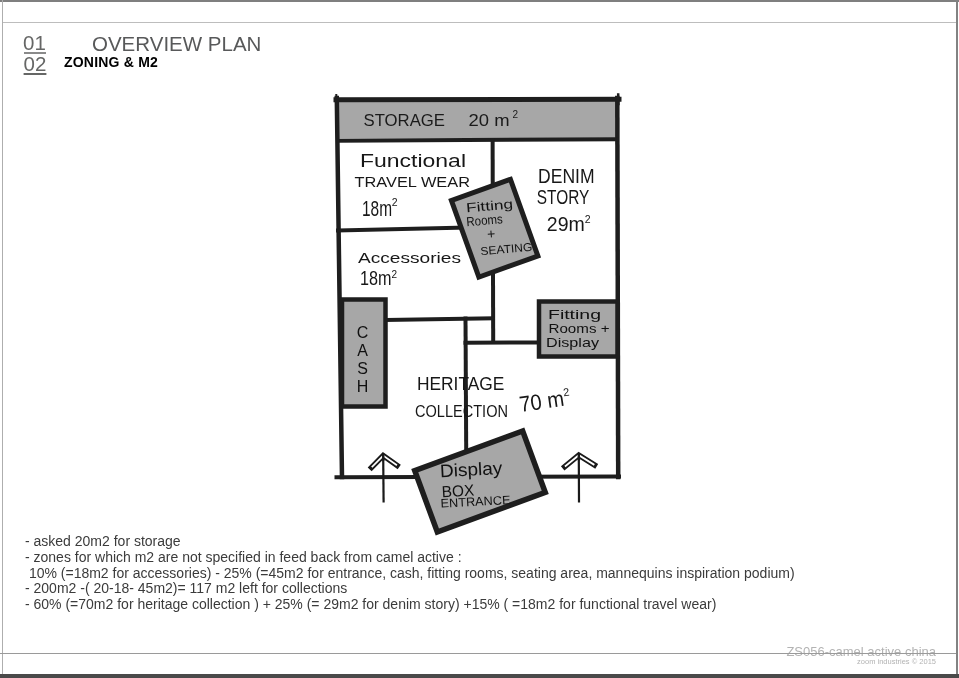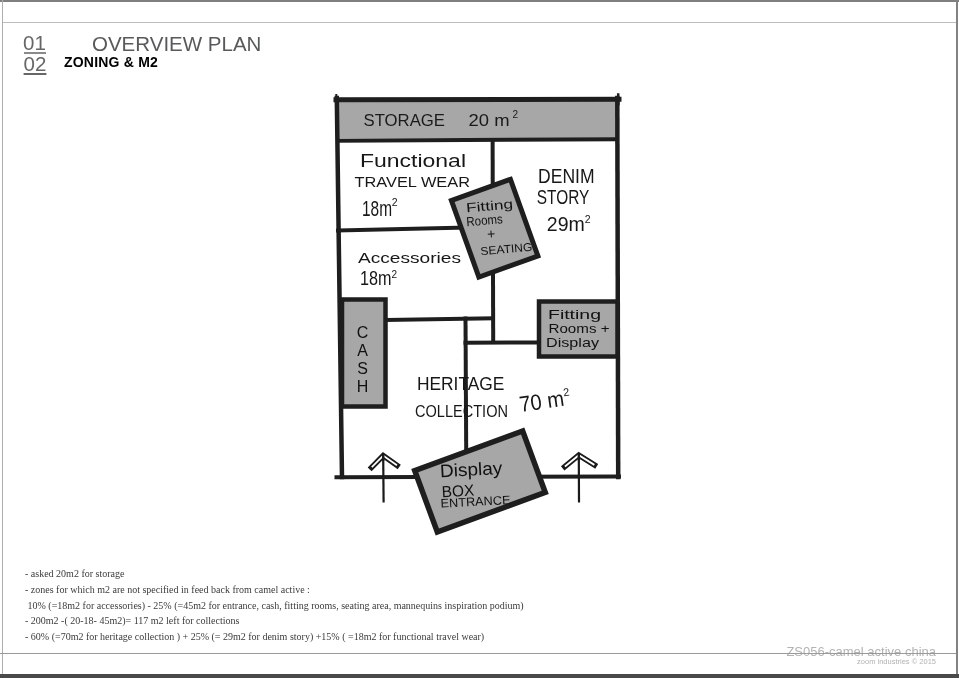--- a/index.html
+++ b/index.html
@@ -145,21 +145,21 @@
 
     <g>
       <path d="M578.8 455.5 L579 501.5" stroke="#1a1a1a" stroke-width="2.2"></path>
       <path d="M564.8 466.7 L578.8 455.2 L594.4 464.9" stroke="#1a1a1a" stroke-width="5.5"></path>
       <path d="M565.6 465.9 L578.8 455.2 L593.6 464.4" stroke="#ffffff" stroke-width="1.8"></path>
       <path d="M578.8 454.6 L578.9 459.1" stroke="#1a1a1a" stroke-width="2.4"></path>
     </g>
   </g>
 </svg>
 
-<div class="abs" style="left:25px;top:566px;font-size:10px;line-height:15.8px;color:#3b3b3b;white-space:pre;font-family:Liberation Serif, serif;">- asked 20m2 for storage
+<div class="abs" style="left:25px;top:534px;font-size:14px;line-height:15.8px;color:#3b3b3b;white-space:pre;">- asked 20m2 for storage
 - zones for which m2 are not specified in feed back from camel active :
  10% (=18m2 for accessories) - 25% (=45m2 for entrance, cash, fitting rooms, seating area, mannequins inspiration podium)
 - 200m2 -( 20-18- 45m2)= 117 m2 left for collections
 - 60% (=70m2 for heritage collection ) + 25% (= 29m2 for denim story) +15% ( =18m2 for functional travel wear)</div>
 
 <div class="abs" style="right:23px;top:644px;color:#b3b3b3;font-size:13px;">ZS056-camel active china</div>
 
 <div class="abs" style="left:0;top:653px;width:956px;height:1px;background:#9a9a9a;"></div>
 
 <div class="abs" style="right:23px;top:656.5px;color:#b3b3b3;font-size:7.5px;text-align:right;">zoom industries © 2015</div>

